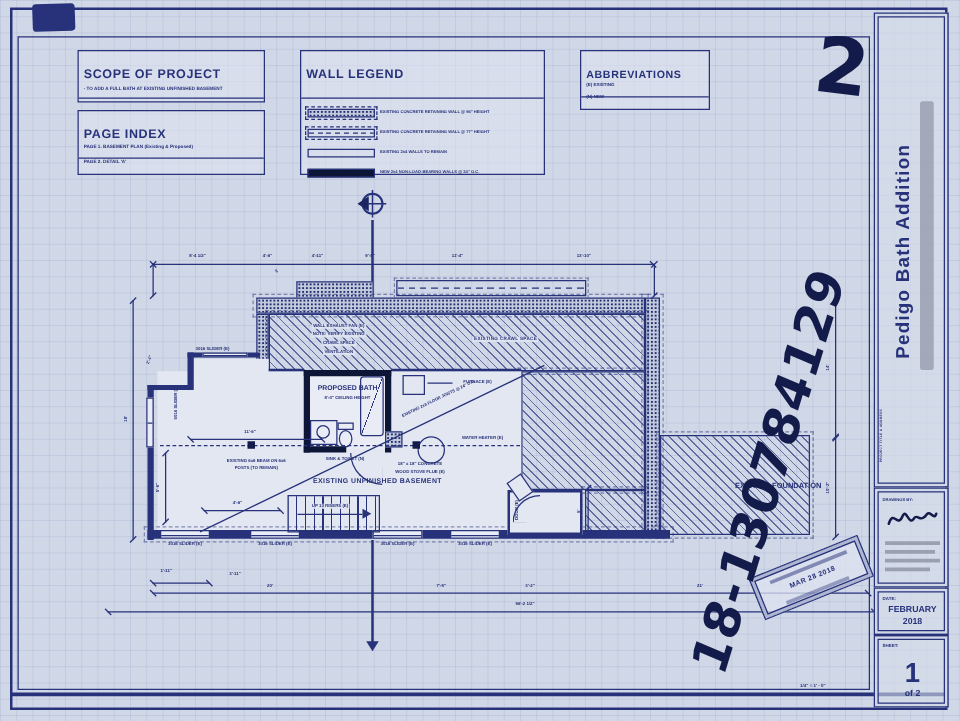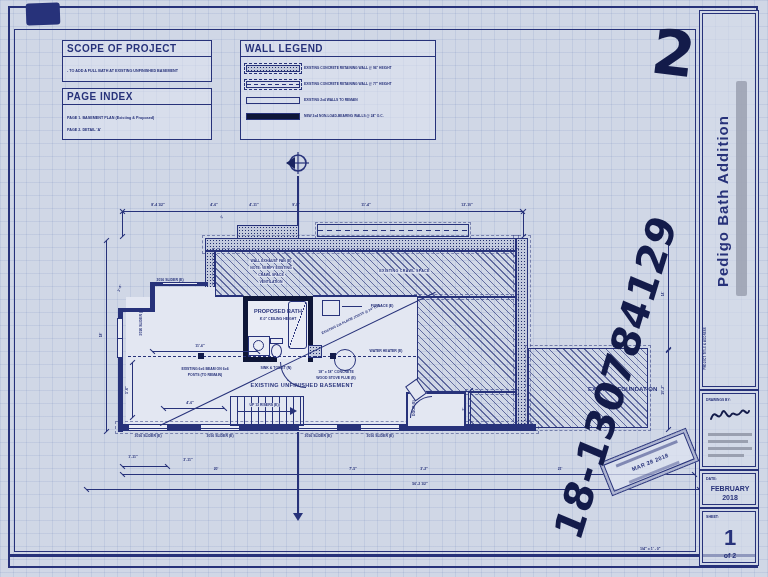--- a/index.html
+++ b/index.html
@@ -29,21 +29,21 @@
   .nwall{background:var(--wall)}
   .dimh{position:absolute;height:1px;background:var(--ink)}
   .dimv{position:absolute;width:1px;background:var(--ink)}
   .dimh::before,.dimh::after{content:"";position:absolute;width:7px;height:1px;background:var(--ink);top:0}
   .dimh::before{left:-3px;transform:rotate(45deg)}
   .dimh::after{right:-3px;transform:rotate(45deg)}
   .dimv::before,.dimv::after{content:"";position:absolute;width:1px;height:7px;background:var(--ink);left:0}
   .dimv::before{top:-3px;transform:rotate(45deg)}
   .dimv::after{bottom:-3px;transform:rotate(45deg)}
   .halo{background:rgba(224,229,242,.92);padding:0 2px}
-  .boxtitle{font-weight:bold;letter-spacing:.5px;border-bottom:1.2px solid var(--ink);padding:2px 4px;font-size:10px}
+  .boxtitle{font-weight:bold;letter-spacing:.5px;border-bottom:1.2px solid var(--ink);padding:13px 4px;font-size:10px}
   .tb{position:absolute;border:1.5px solid var(--ink);box-shadow:inset 0 0 0 2px var(--paper), inset 0 0 0 3px var(--ink);background:rgba(214,220,234,.6)}
   .swatch{width:54px;height:7px;border:1px solid var(--ink);flex:none;margin:0 4px 0 5px}
   .legend-row{display:flex;align-items:center;height:16px}
   .win{position:absolute;background:#e9ecf5;border:1px solid var(--ink);}
   .win::after{content:"";position:absolute;left:0;right:0;top:50%;height:1px;background:var(--ink)}
 </style>
 </head>
 <body>
 
 <div class="page">
@@ -77,20 +77,25 @@
       <span class="lbl tiny" style="position:static;transform:scale(.55);transform-origin:left center">NEW 2x4 NON-LOAD-BEARING WALLS @ 24" O.C.</span>
     </div>
   </div>
 
   <div class="abs bd" style="left:62px;top:88px;width:150px;height:52px;background:rgba(222,227,240,.55)">
     <div class="boxtitle">PAGE INDEX</div>
     <div class="lbl tiny" style="left:4px;top:26px;transform:scale(.62);transform-origin:left center">PAGE 1.  BASEMENT PLAN (Existing &amp; Proposed)</div>
     <div class="lbl tiny" style="left:4px;top:38px;transform:scale(.62);transform-origin:left center">PAGE 2.  DETAIL 'A'</div>
   </div>
 
+  <div class="abs bd" style="left:464px;top:40px;width:104px;height:48px;background:rgba(222,227,240,.55)">
+    <div class="boxtitle" style="font-size:8.5px">ABBREVIATIONS</div>
+    <div class="lbl tiny" style="left:4px;top:24px;transform:scale(.6);transform-origin:left center">(E) EXISTING</div>
+    <div class="lbl tiny" style="left:4px;top:34px;transform:scale(.6);transform-origin:left center">(N) NEW</div>
+  </div>
 
   <svg class="abs" style="left:283px;top:150px" width="28" height="28" viewBox="0 0 28 28">
     <circle cx="15" cy="13" r="8" fill="none" stroke="#27327a" stroke-width="1.6"></circle>
     <line x1="15" y1="2" x2="15" y2="24" stroke="#27327a" stroke-width="1.2"></line>
     <line x1="4" y1="13" x2="26" y2="13" stroke="#27327a" stroke-width="1.2"></line>
     <path d="M3,13 L12,7 L12,19 Z" fill="#1a2460"></path>
   </svg>
   <div class="abs" style="left:297px;top:176px;width:1.5px;height:62px;background:var(--ink)"></div>
   <div class="abs" style="left:297px;top:432px;width:1.5px;height:82px;background:var(--ink)"></div>
   <div class="abs" style="left:293px;top:513px;width:0;height:0;border-left:5px solid transparent;border-right:5px solid transparent;border-top:8px solid var(--ink)"></div>

